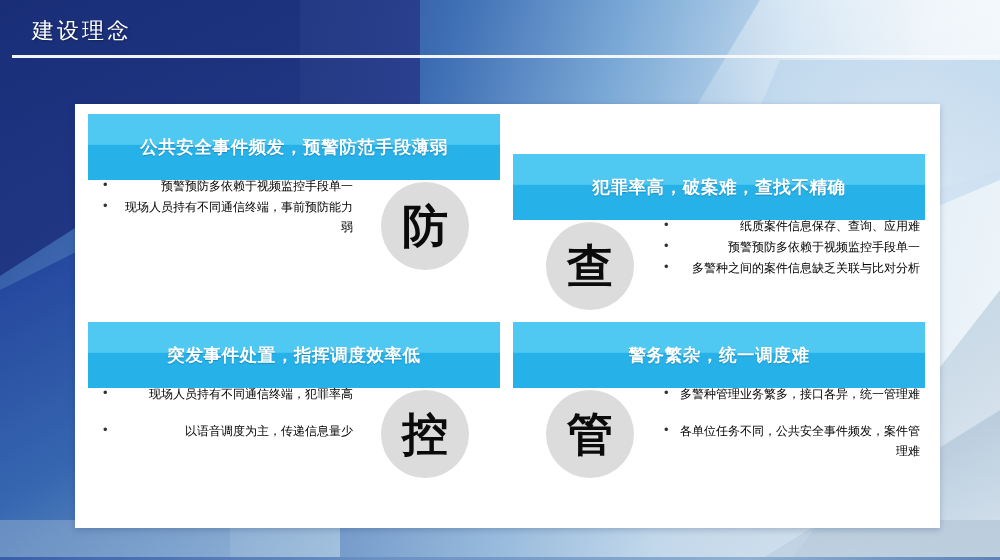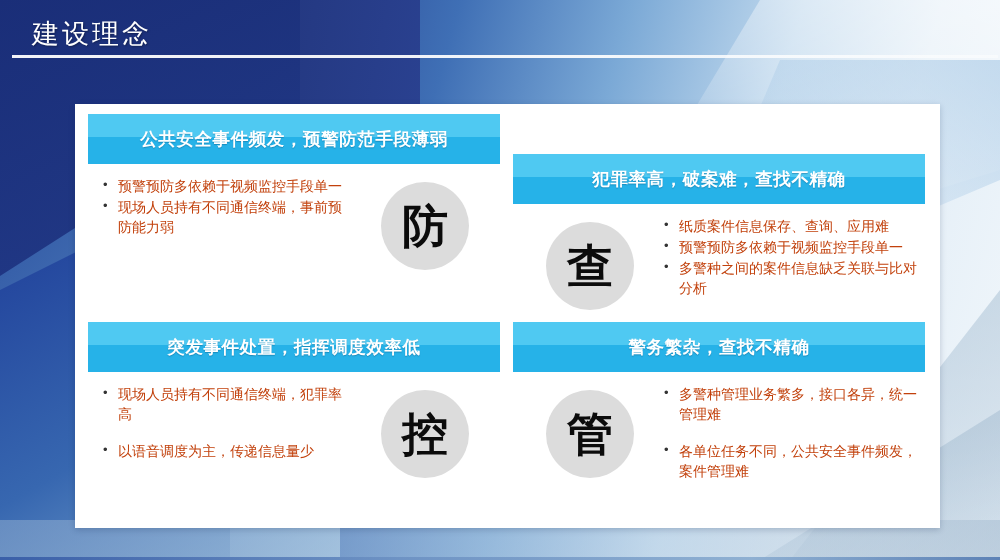--- a/index.html
+++ b/index.html
@@ -91,21 +91,21 @@
   
   .title-zone {
     position: absolute;
     left: 0; top: 0;
     width: 1000px; height: 70px;
   }
   .page-title {
     position: absolute;
     left: 32px; top: 16px;
     font-family: "Liberation Serif", "DejaVu Serif", serif;
-    font-size: 27px;
+    font-size: 22px;
     letter-spacing: 3px;
     color: #ffffff;
     text-shadow: 1px 1px 2px rgba(0,0,0,0.35);
     white-space: nowrap;
   }
   .title-rule {
     position: absolute;
     left: 12px; top: 55px;
     width: 986px; height: 3px;
     background: linear-gradient(90deg,
@@ -138,21 +138,21 @@
   }
   .quad.q1 { left: 10px;  top: 10px; }
   .quad.q2 { left: 435px; top: 10px; margin-top: 40px; }
   .quad.q3 { left: 10px;  top: 218px; }
   .quad.q4 { left: 435px; top: 218px; }
 
   .quad-header {
     position: absolute;
     left: 3px; top: 0;
     width: 412px;
-    height: 50px;
+    height: 66px;
     background: linear-gradient(180deg,
         #4fc9f2 0%,
         #4fc9f2 46%,
         #26b2e8 47%,
         #26b2e8 100%);
     display: flex;
     align-items: center;
     justify-content: center;
   }
   .quad-header-text {
@@ -179,24 +179,25 @@
     list-style: none;
     margin: 0;
     padding: 0;
   }
   .bullets.left  { left: 16px; }
   .bullets.right { left: 152px; width: 258px; }
 
   .bullets li {
     position: relative;
     padding-left: 17px;
-    font-size: 14px;
+    font-size: 12px;
     line-height: 20px;
-    color: #c2410c;
+    color: #000000;
     margin-bottom: 1px;
+    text-align: right;
   }
   .bullets.sparse li { margin-bottom: 17px; }
   .bullets li::before {
     content: "•";
     position: absolute;
     left: 2px; top: -1px;
     font-size: 13px;
     color: #333;
   }
 
@@ -286,21 +287,21 @@
             <li>以语音调度为主，传递信息量少</li>
           </ul>
           <div class="circle at-right">
             <span class="circle-glyph">控</span>
           </div>
         </div>
       </div>
 
       <div class="quad q4">
         <div class="quad-header">
-          <span class="quad-header-text">警务繁杂，查找不精确</span>
+          <span class="quad-header-text">警务繁杂，统一调度难</span>
         </div>
         <div class="quad-body">
           <div class="circle at-left">
             <span class="circle-glyph">管</span>
           </div>
           <ul class="bullets right sparse">
             <li>多警种管理业务繁多，接口各异，统一管理难</li>
             <li>各单位任务不同，公共安全事件频发，案件管理难</li>
           </ul>
         </div>

